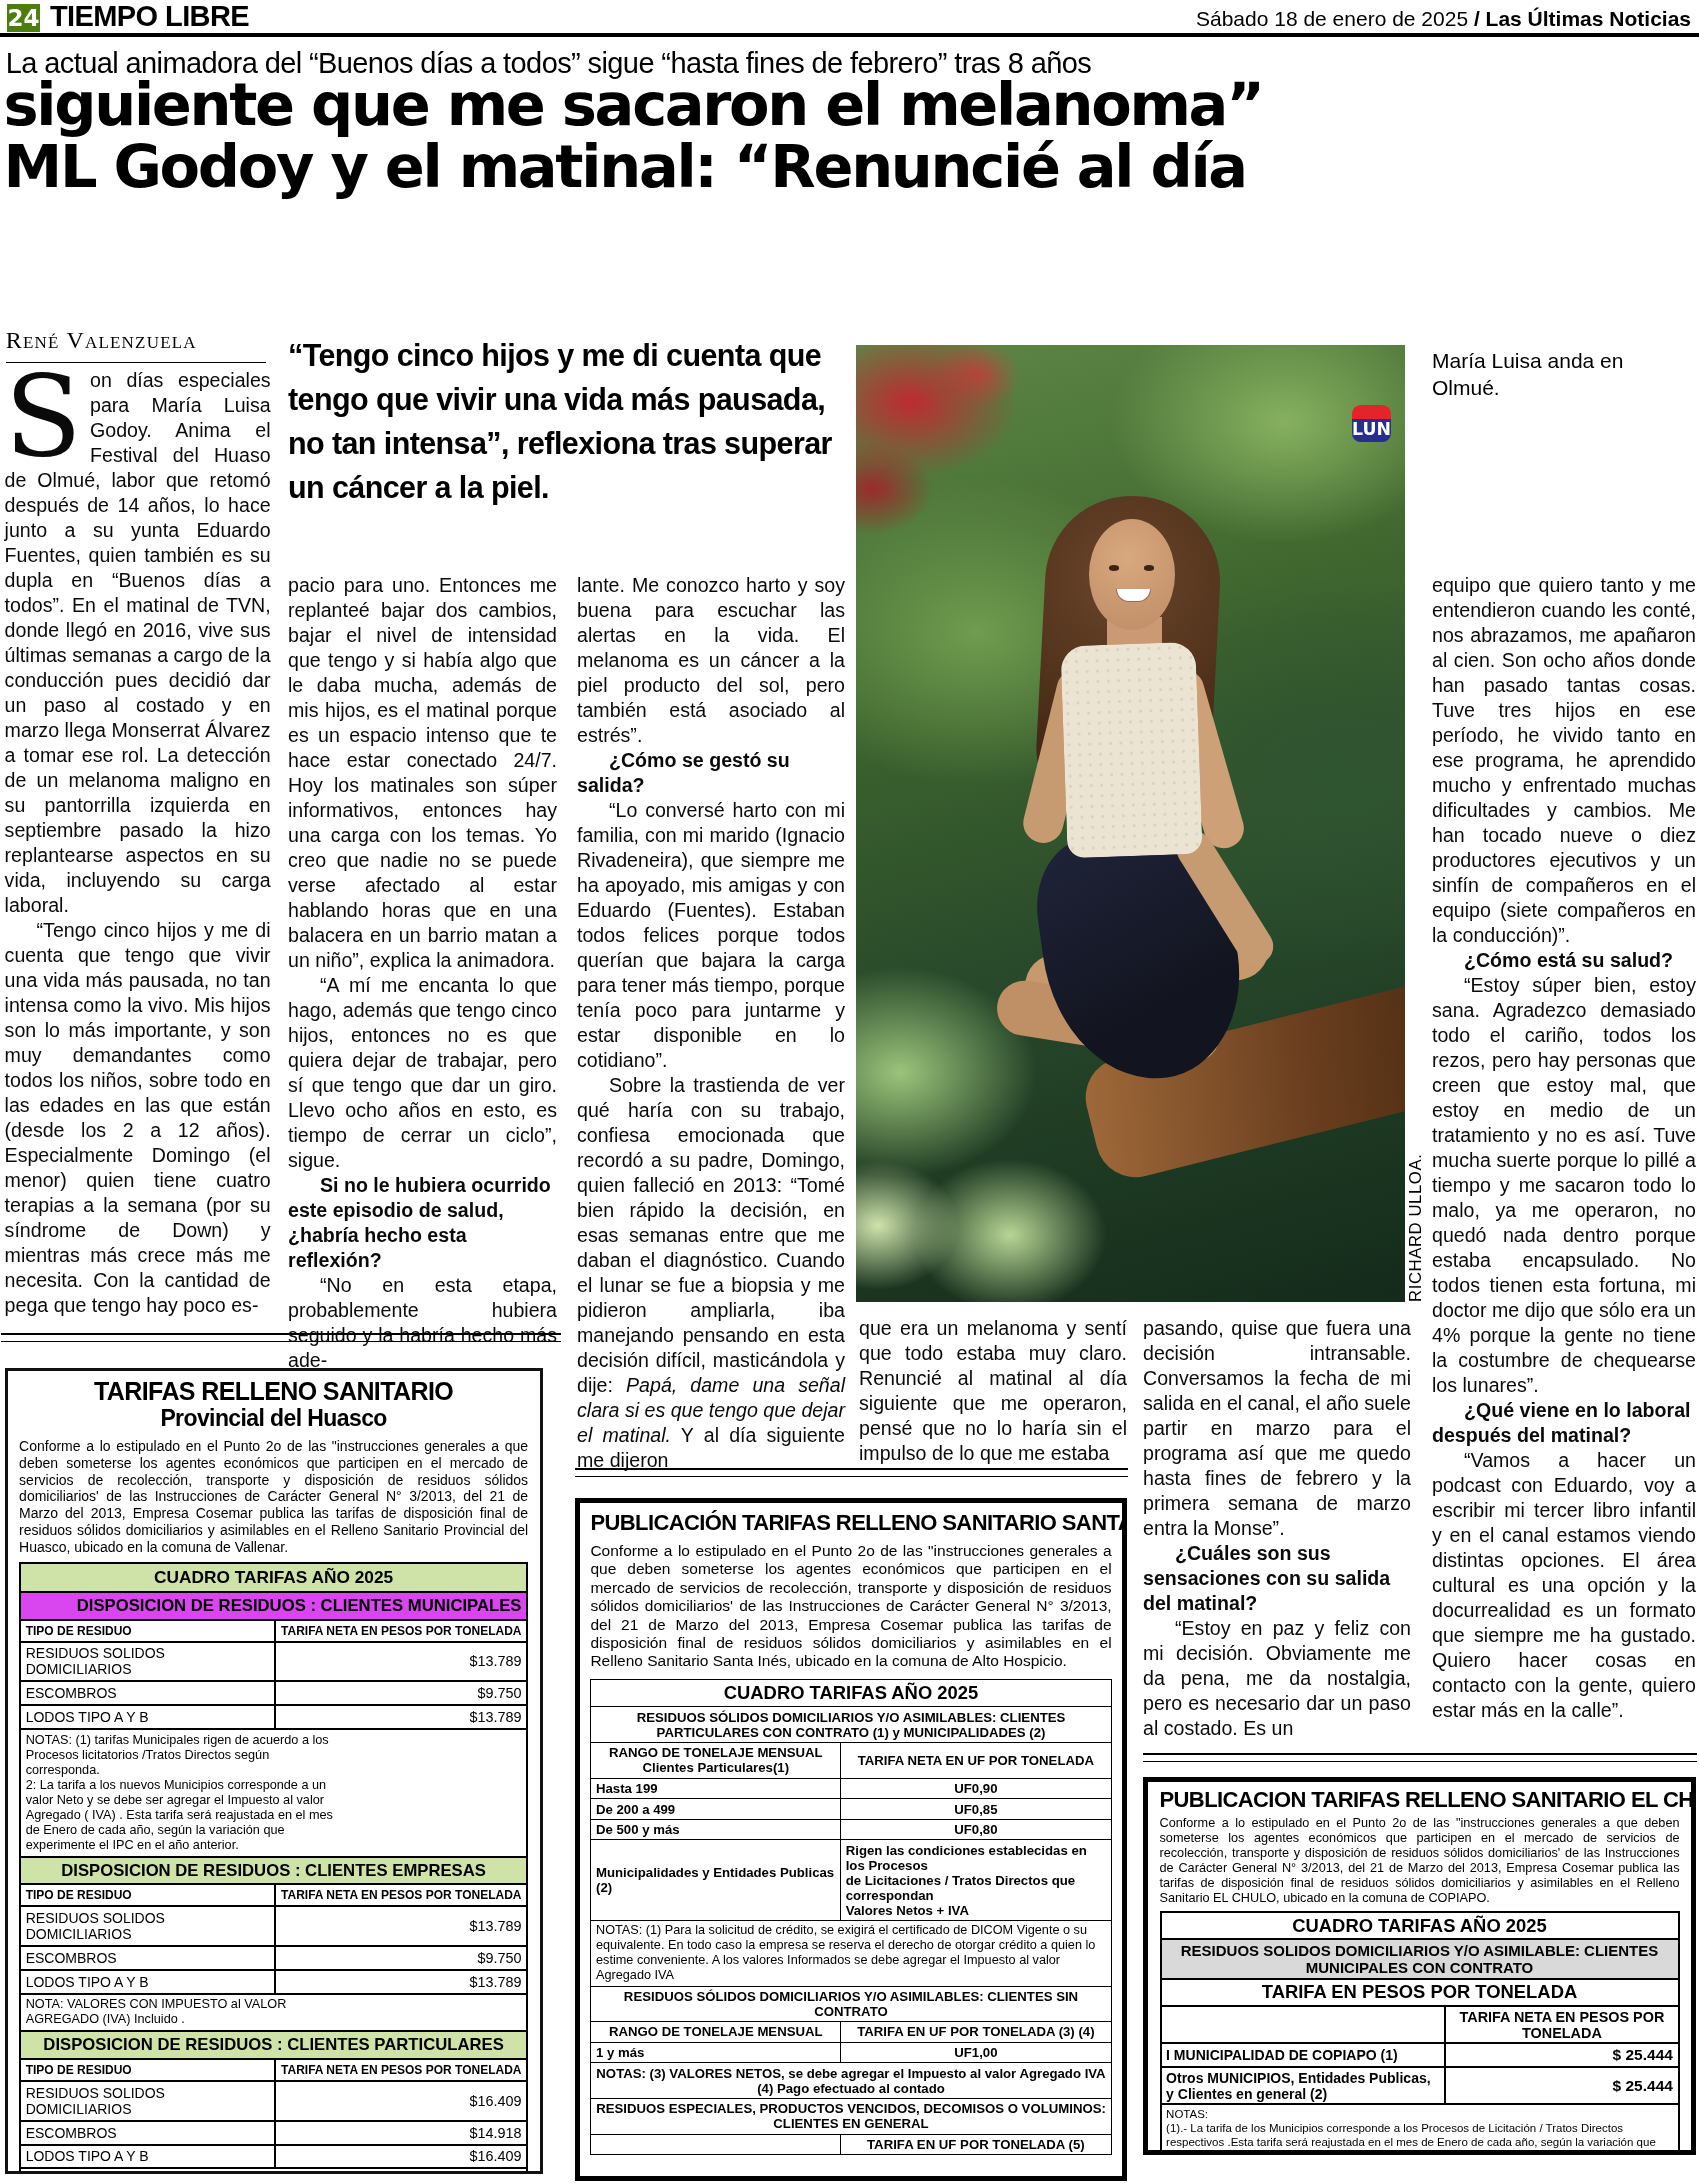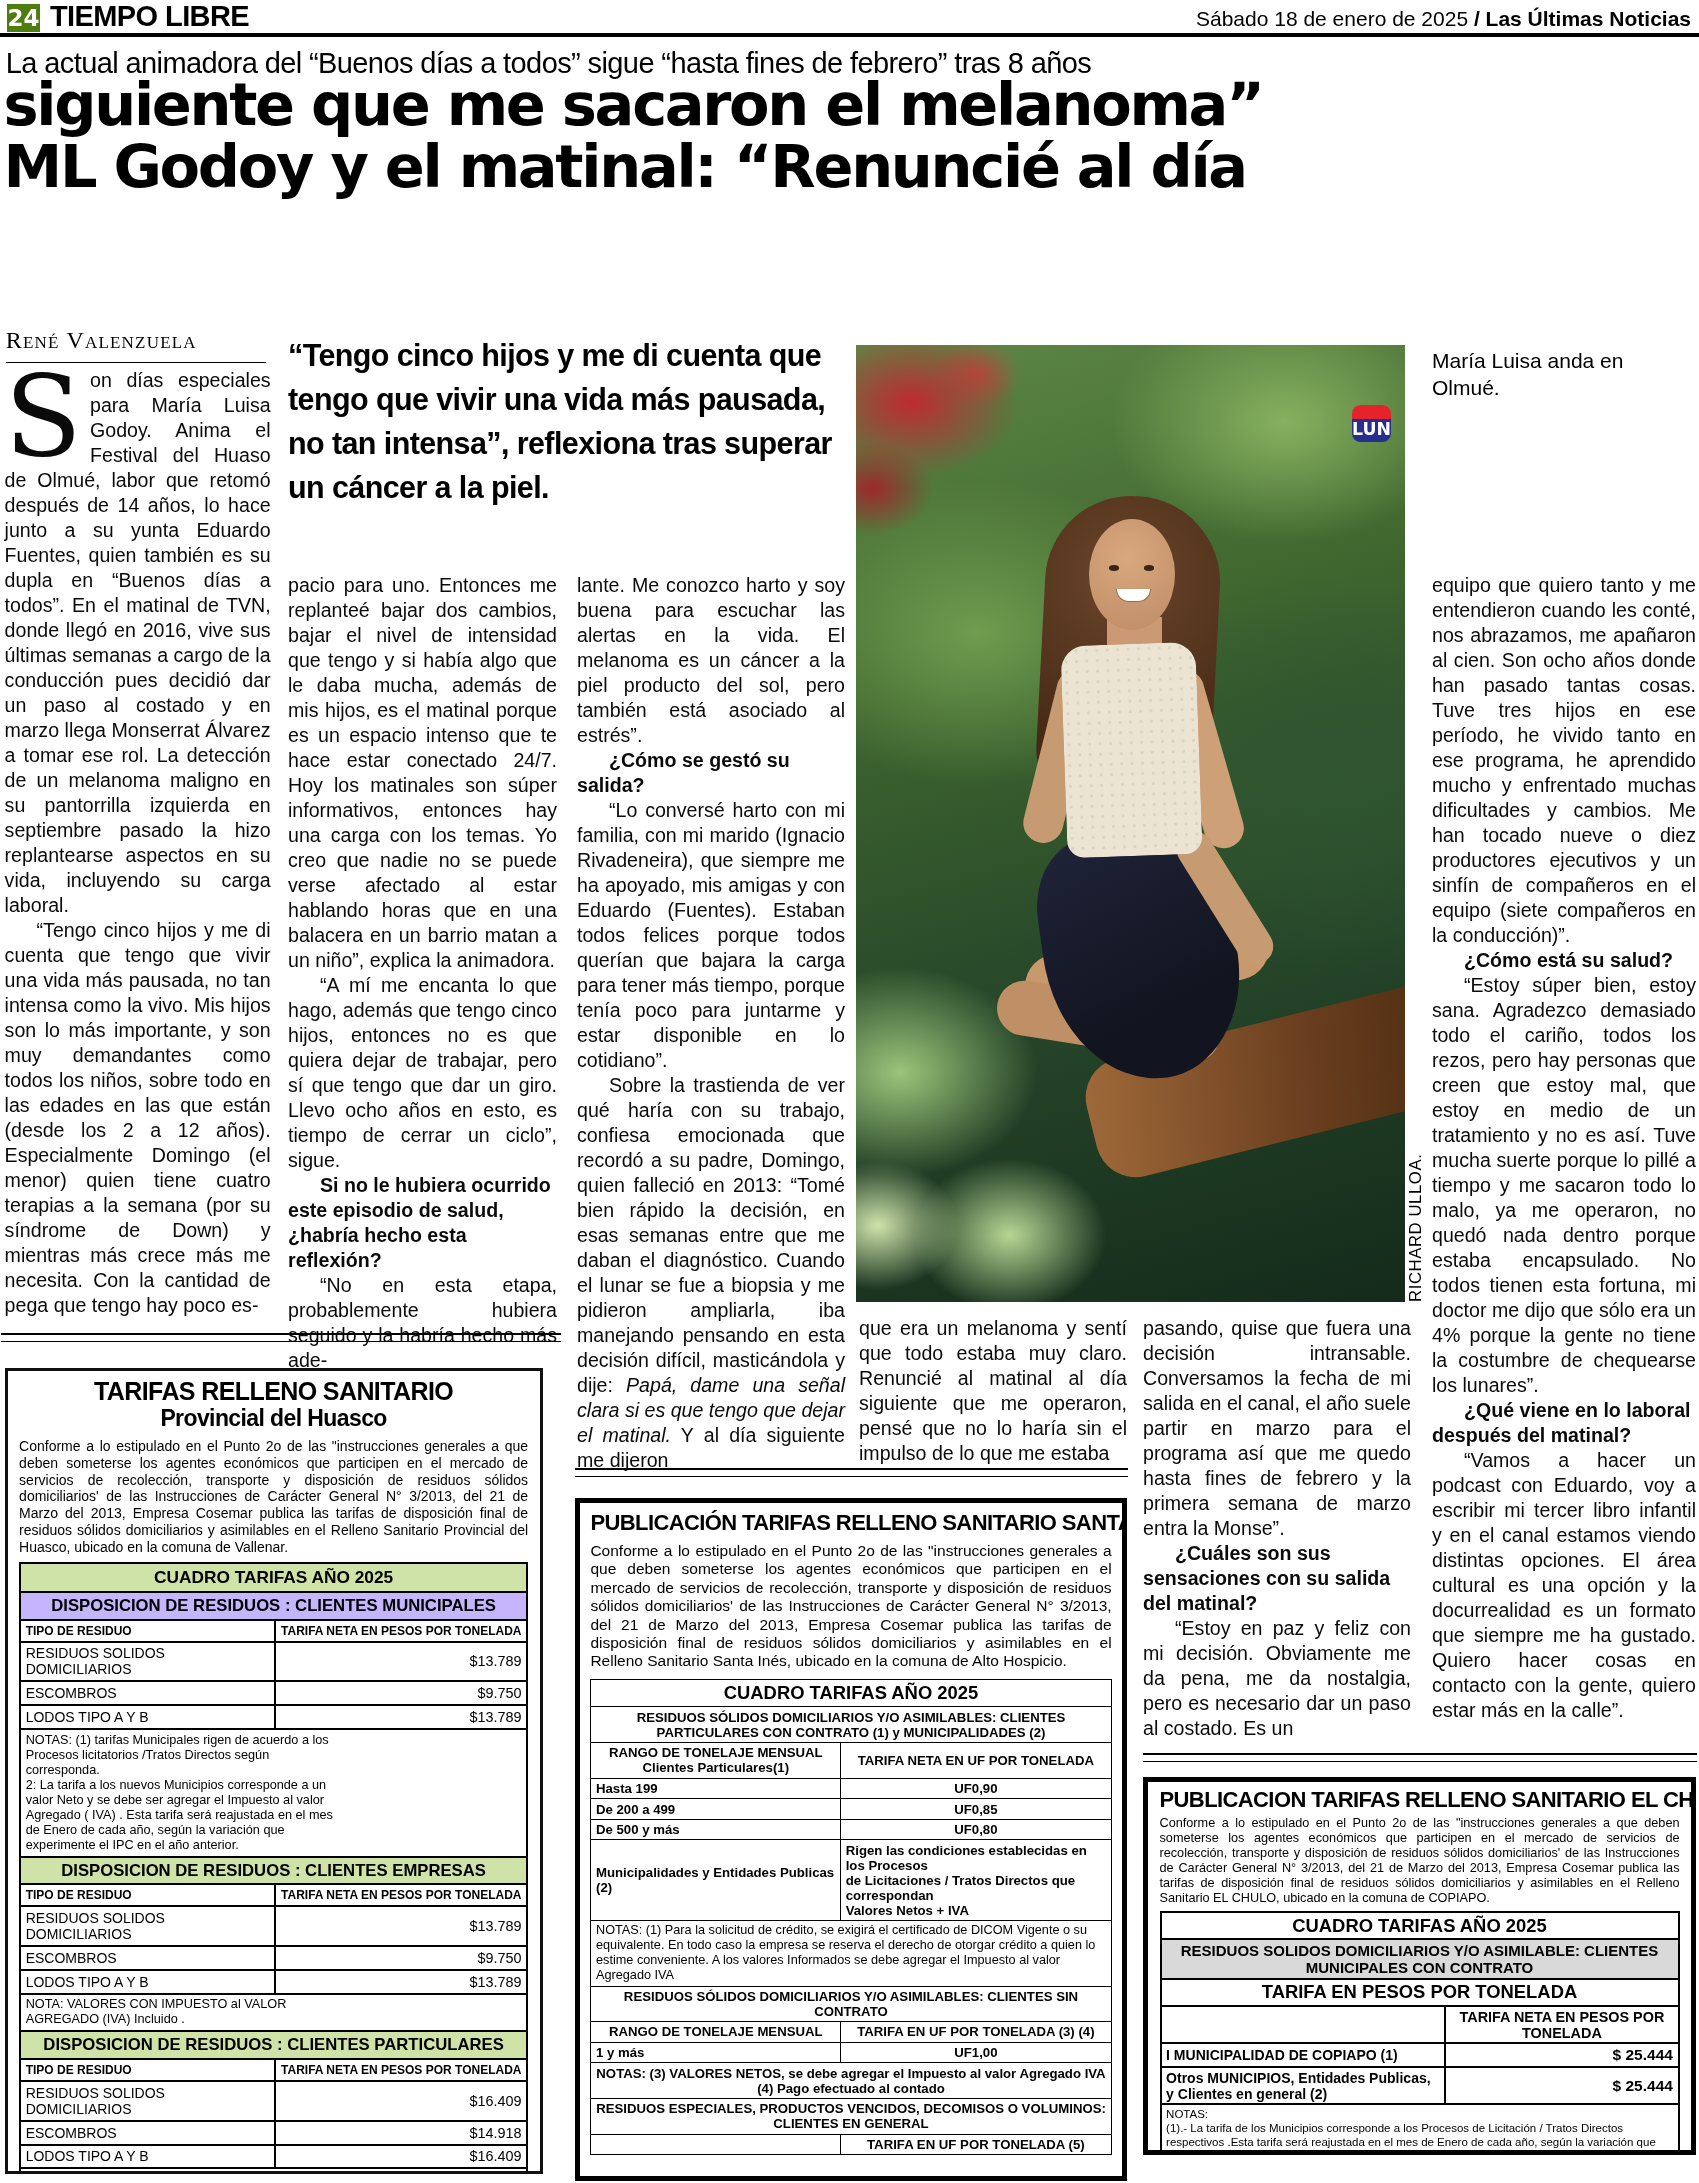--- a/index.html
+++ b/index.html
@@ -96,21 +96,21 @@
   .ad-intro{text-align:justify;}
 
   
   .huasco{left:4.6px;top:1368px;width:538px;height:806px;border:3.5px solid #111;padding:5.8px 11.5px;}
   .huasco .t1{font-size:14.4px;}
   .h-title1{font-size:25px;line-height:28px;letter-spacing:-0.6px;}
   .h-title2{font-size:23px;line-height:26.5px;letter-spacing:-0.6px;}
   .h-intro{font:400 14px/16.7px "Liberation Sans",sans-serif;margin:7px 0 7px;}
   .t1 .cuadro{background:#cfe3a8;text-align:center;font-weight:700;font-size:17.3px;}
   .t1 .band{background:#cfe3a8;text-align:center;font-weight:700;font-size:16.7px;}
-  .t1 .vivid{background:#c4b5fd;}
+  .t1 .vivid{background:#d946ef;text-align:right;}
   .t1 .th{font-weight:700;font-size:12px;white-space:nowrap;}
   .t1 .thc{text-align:center;}
   .t1 .lab{font-size:14px;}
   .t1 .val{text-align:right;font-size:14.4px;}
   .t1 .note{font:400 12.7px/15px "Liberation Sans",sans-serif;}
   .t1 .notew{width:62%;white-space:pre-line;}
 
   
   .santa{left:575px;top:1498px;width:552px;height:683px;border:5.2px solid #000;padding:7px 10.4px;}
   .s-title{font-size:22px;line-height:25px;letter-spacing:-0.6px;white-space:nowrap;}

